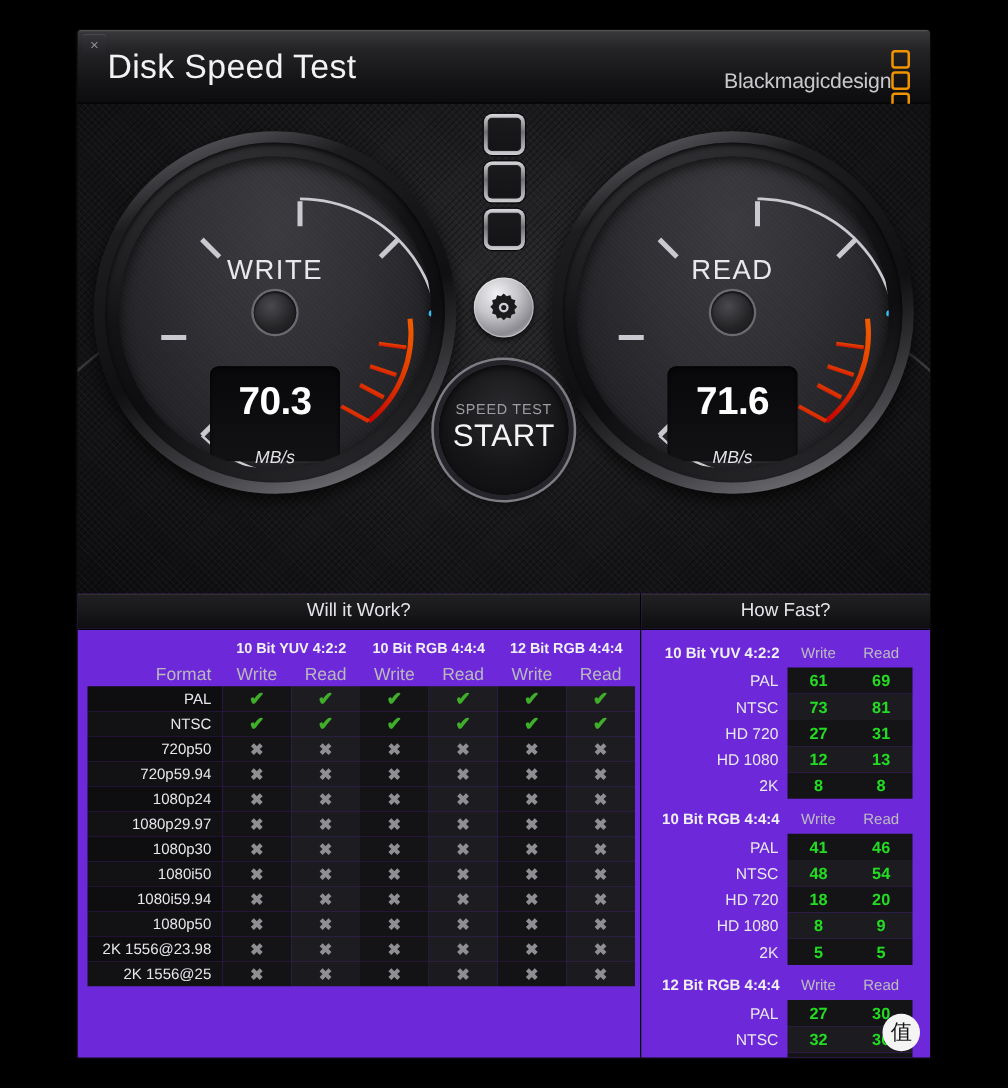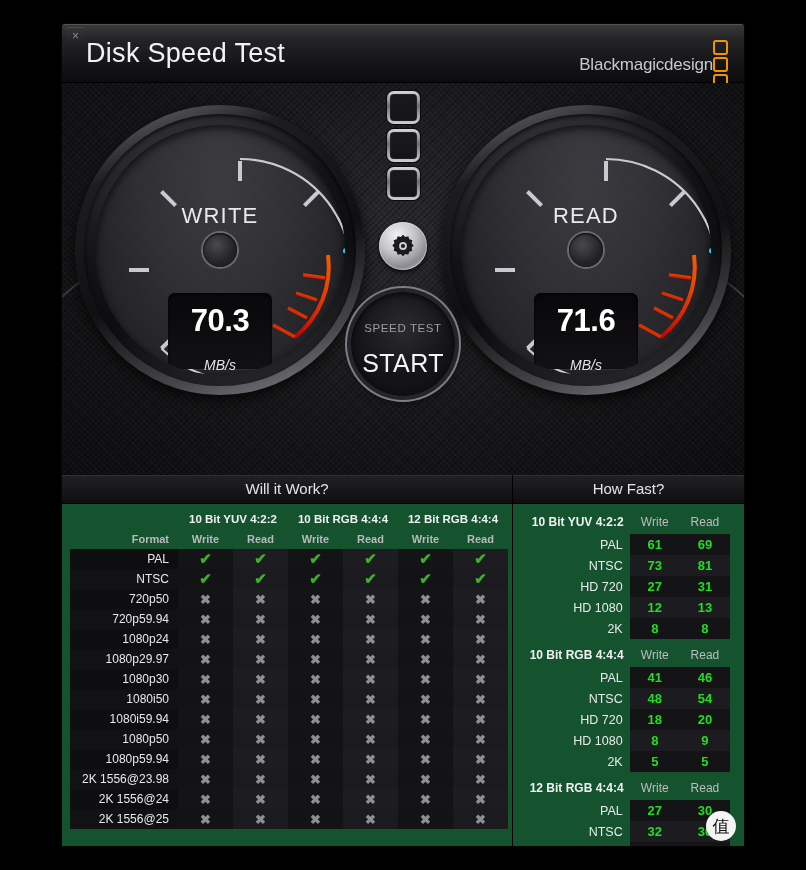--- a/index.html
+++ b/index.html
@@ -198,45 +198,45 @@
       0 0 0 4px #24242a,
       0 0 0 6px #7d7d84,
       0 4px 12px rgba(0,0,0,0.85),
       inset 0 2px 6px rgba(0,0,0,0.7);
     text-align:center; cursor:pointer;
   }
   .start-btn .st-small {
     margin-top:30px; font-size:11.5px; color:#9d9da3; letter-spacing:0.6px;
   }
   .start-btn .st-big {
-    margin-top:15px; font-size:25px; font-weight:300; color:#f4f4f6; letter-spacing:0.4px;
-  }
-
-  
-  .lower { position:relative; height:372px; background:#14532d; display:flex; }
+    margin-top:1px; font-size:25px; font-weight:300; color:#f4f4f6; letter-spacing:0.4px;
+  }
+
+  
+  .lower { position:relative; height:372px; background:#6d28d9; display:flex; }
   .panel-left  { width: 450px; position:relative; border-right:1px solid #000; }
   .panel-right { flex:1; position:relative; }
 
   .section-head {
     height:28px; line-height:28px; text-align:center;
     font-size:15px; font-weight:300; color:#e4e4e8;
     background: linear-gradient(to bottom,#212124,#17171a 55%,#0e0e10);
     border-bottom:1px solid #000;
     box-shadow: inset 0 1px 0 rgba(255,255,255,0.07);
   }
 
   
   .wtable { width:100%; border-collapse:collapse; table-layout:fixed; }
   .wtable th, .wtable td { padding:0; }
   .grp-head {
     height:21px; font-size:11.5px; font-weight:bold; color:#f0f0f4;
     text-align:center;
   }
   .sub-head {
-    height:20px; font-size:11px; color:#b9b9be; font-weight:bold;
+    height:20px; font-size:14px; color:#b9b9be; font-weight:normal;
     text-align:center;
   }
   .sub-head.fmt { text-align:right; padding-right:9px; }
   .wtable td.fmt {
     text-align:right; padding-right:9px;
     font-size:12px; color:#e8e8ec; height:20px;
   }
   .wtable td.mark {
     text-align:center; font-size:13px; height:20px;
   }
@@ -529,39 +529,21 @@
               <tr>
                 <td class="fmt">1080p50</td>
                 <td class="mark col-a"><span class="cross">✖</span></td>
                 <td class="mark col-b"><span class="cross">✖</span></td>
                 <td class="mark col-a"><span class="cross">✖</span></td>
                 <td class="mark col-b"><span class="cross">✖</span></td>
                 <td class="mark col-a"><span class="cross">✖</span></td>
                 <td class="mark col-b"><span class="cross">✖</span></td>
               </tr>
               <tr>
-                <td class="fmt">1080p59.94</td>
-                <td class="mark col-a"><span class="cross">✖</span></td>
-                <td class="mark col-b"><span class="cross">✖</span></td>
-                <td class="mark col-a"><span class="cross">✖</span></td>
-                <td class="mark col-b"><span class="cross">✖</span></td>
-                <td class="mark col-a"><span class="cross">✖</span></td>
-                <td class="mark col-b"><span class="cross">✖</span></td>
-              </tr>
-              <tr>
                 <td class="fmt">2K 1556@23.98</td>
-                <td class="mark col-a"><span class="cross">✖</span></td>
-                <td class="mark col-b"><span class="cross">✖</span></td>
-                <td class="mark col-a"><span class="cross">✖</span></td>
-                <td class="mark col-b"><span class="cross">✖</span></td>
-                <td class="mark col-a"><span class="cross">✖</span></td>
-                <td class="mark col-b"><span class="cross">✖</span></td>
-              </tr>
-              <tr>
-                <td class="fmt">2K 1556@24</td>
                 <td class="mark col-a"><span class="cross">✖</span></td>
                 <td class="mark col-b"><span class="cross">✖</span></td>
                 <td class="mark col-a"><span class="cross">✖</span></td>
                 <td class="mark col-b"><span class="cross">✖</span></td>
                 <td class="mark col-a"><span class="cross">✖</span></td>
                 <td class="mark col-b"><span class="cross">✖</span></td>
               </tr>
               <tr>
                 <td class="fmt">2K 1556@25</td>
                 <td class="mark col-a"><span class="cross">✖</span></td>

